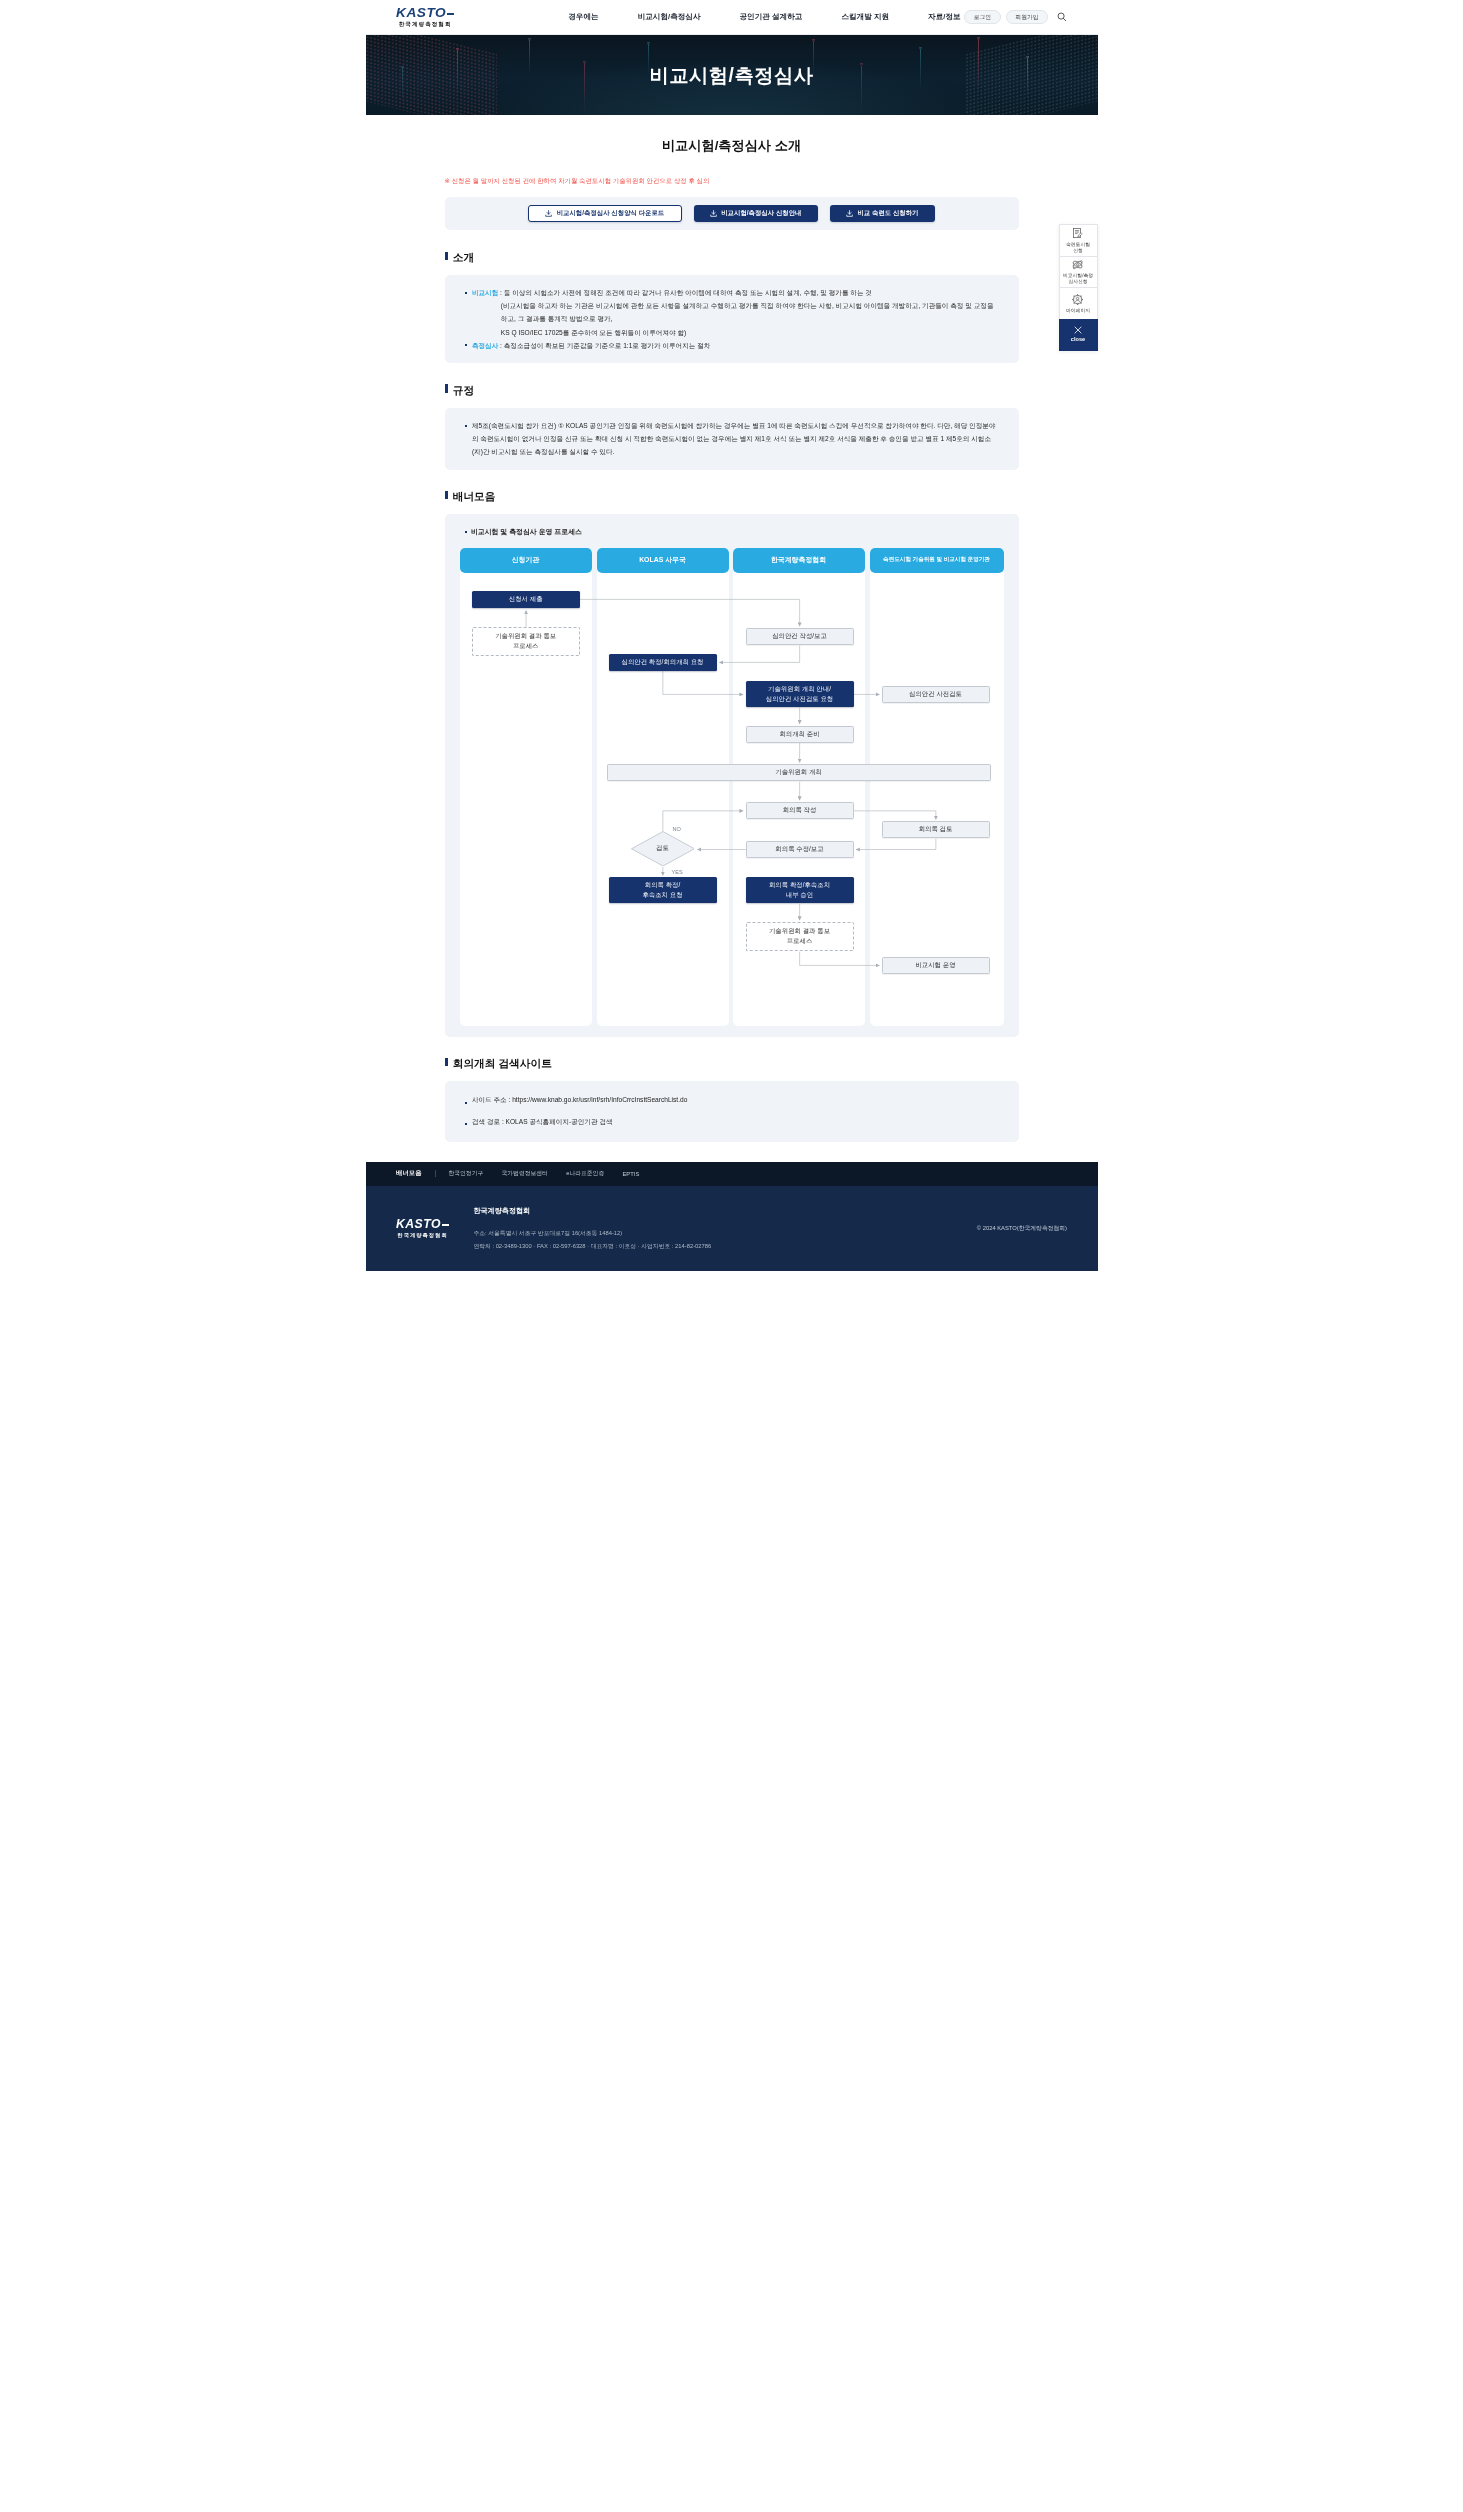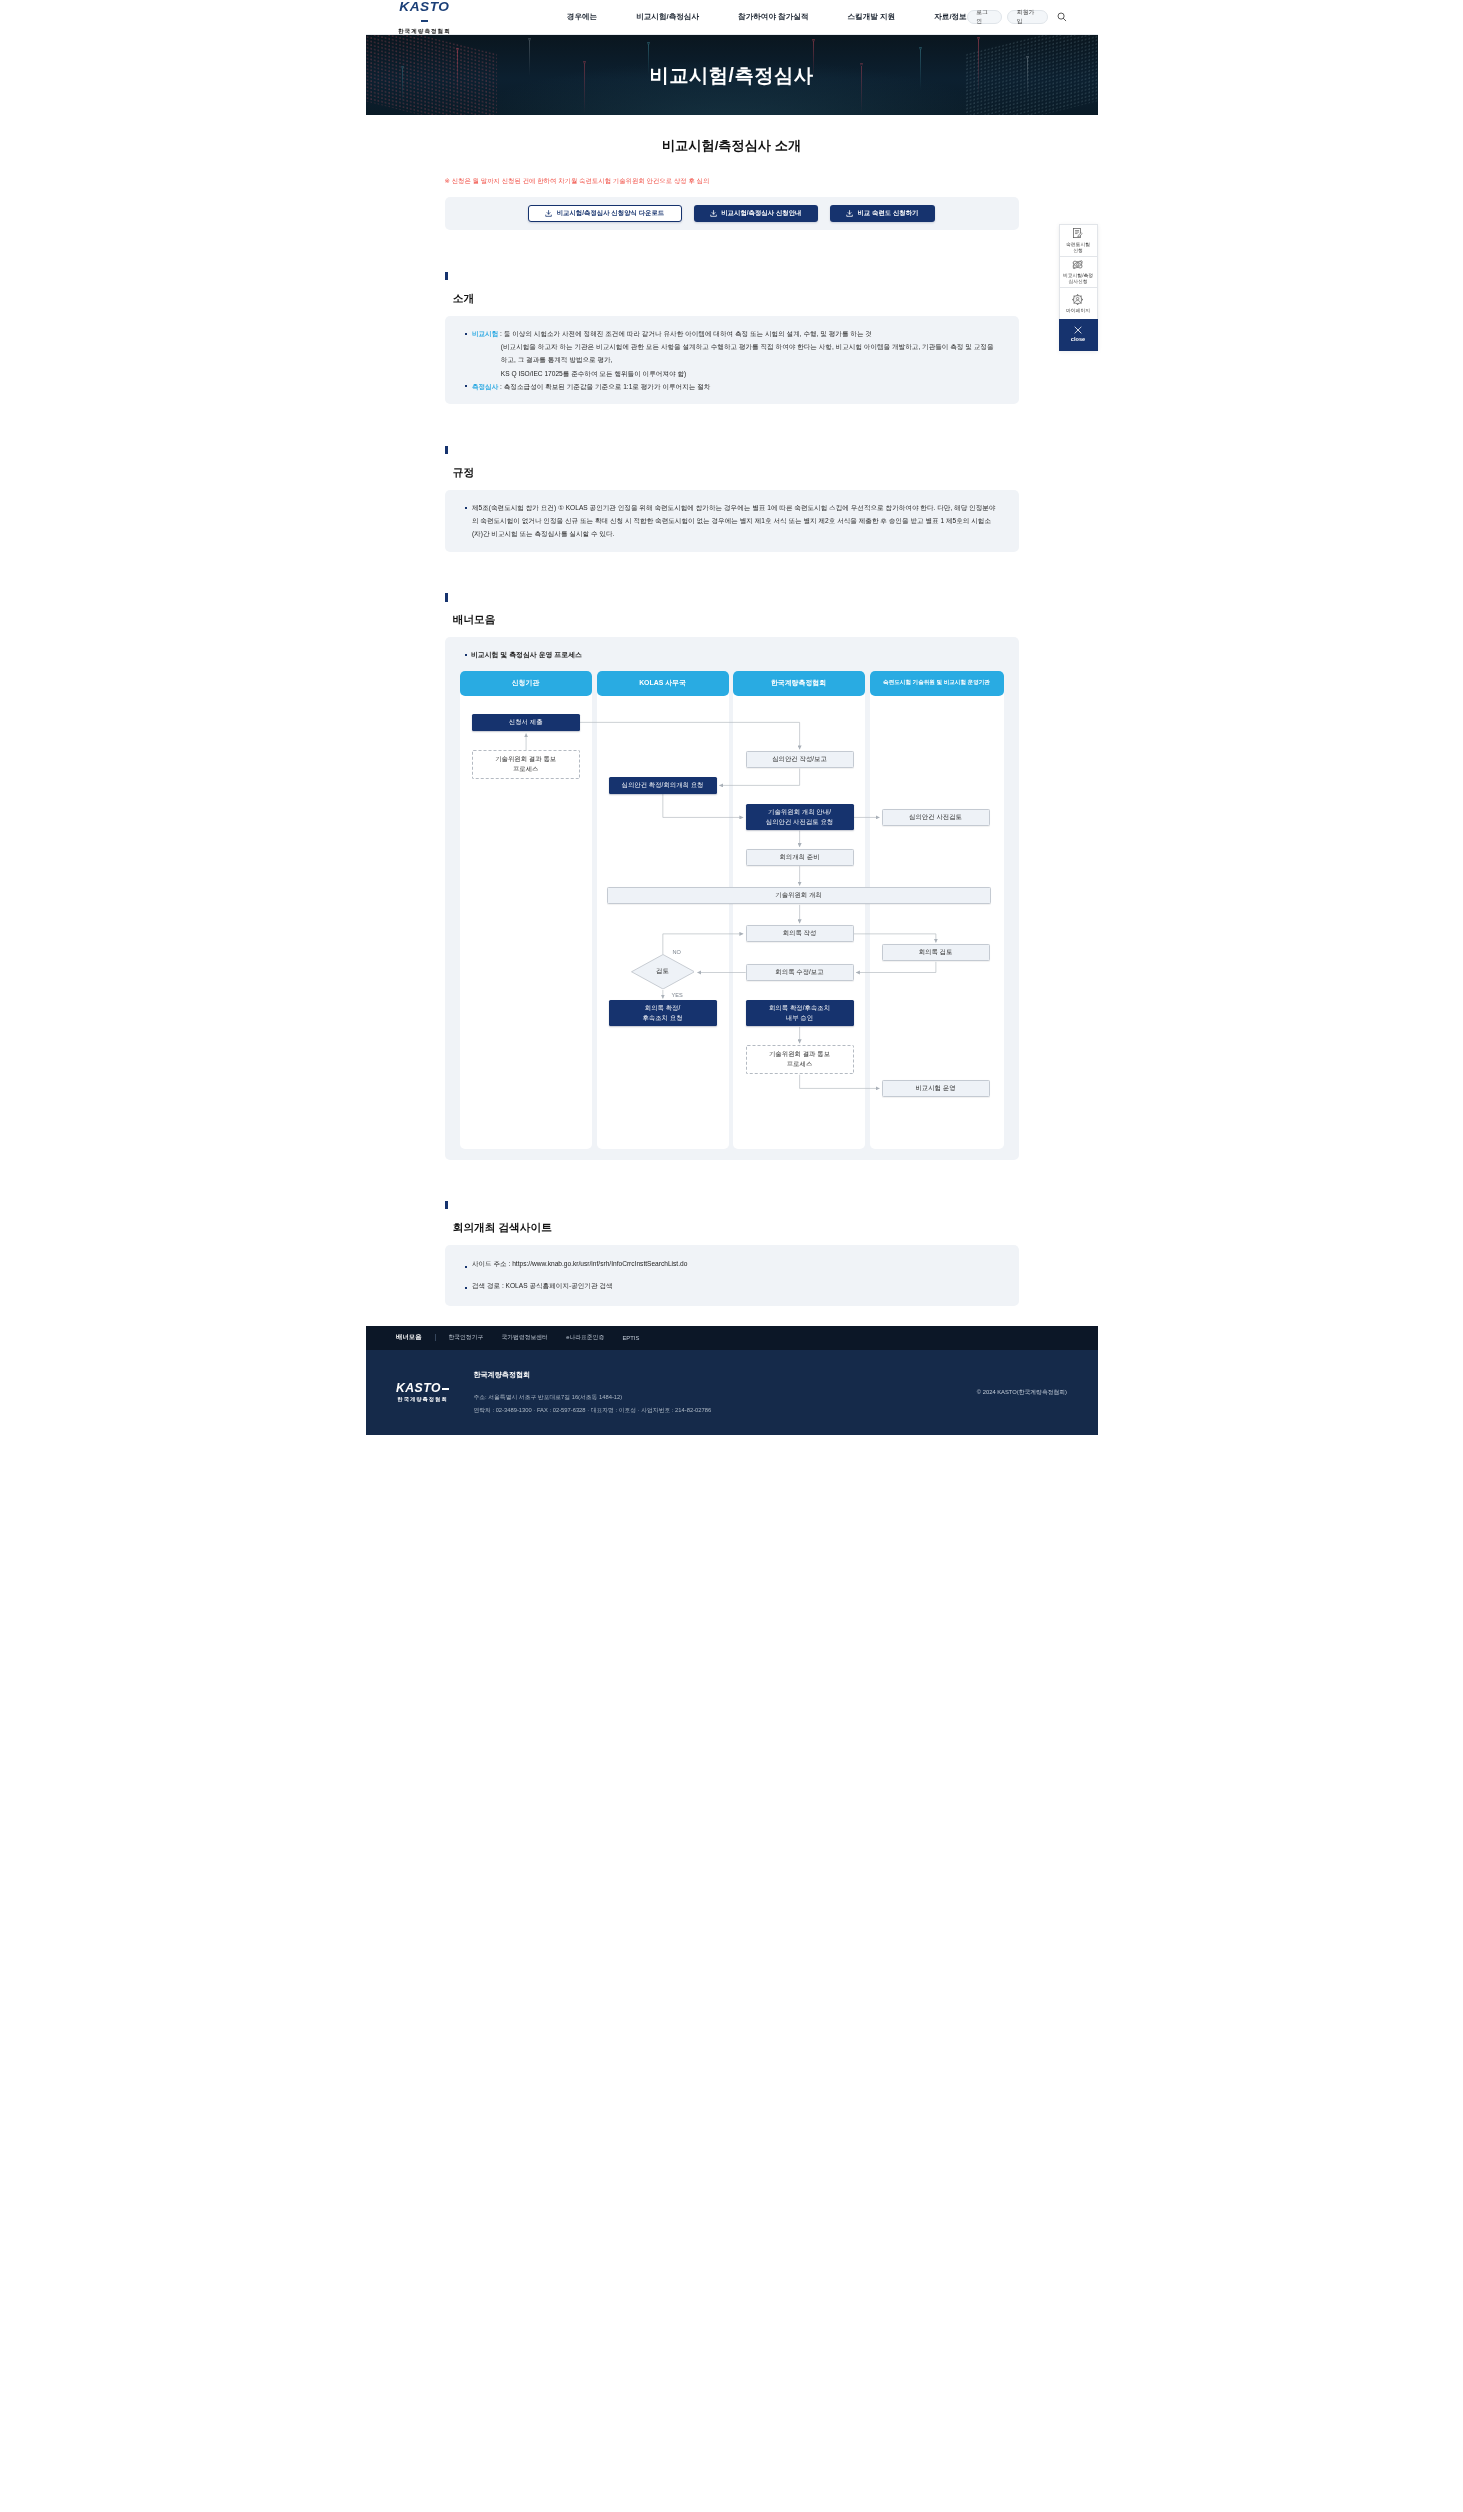--- a/index.html
+++ b/index.html
@@ -44,21 +44,21 @@
   .btn-panel { margin-top:11.2px; padding:8.1px 0; display:flex; justify-content:center; gap:12.2px; }
   .btn { height:17.3px; padding:0 16.3px; display:flex; align-items:center; gap:4.1px; border-radius:3px;
     font-size:6.4px; font-weight:700; cursor:pointer; border:none; white-space:nowrap;
     box-shadow:0 1px 2px rgba(20,40,80,.18); }
   .btn.outline { background:#fff; border:0.8px solid #16336e; color:#16336e; }
   .btn.solid { background:#16336e; color:#fff; }
   .dl-icon { display:inline-flex; }
 
   .section-heading { display:flex; align-items:center; gap:4.6px; margin-top:20.3px; }
   .section-heading .sq { width:3.6px; height:8.1px; background:#16336e; margin-top:-4.1px; }
-  .section-heading .txt { font-size:10.7px; font-weight:800; color:#111;margin-top:41px; }
+  .section-heading .txt { font-size:10.7px; font-weight:800; color:#111; }
 
   .text-panel { margin-top:10.2px; padding:11.2px 20.3px; font-size:6.6px; line-height:13.2px; color:#222; }
   .bullet-line { position:relative; padding-left:7.1px; }
   .bullet-line::before { content:""; position:absolute; left:0; top:5.6px; width:2px; height:2px; background:#16336e; }
   .indent { padding-left:36px; }
   .term { color:#2da9e2; font-weight:700; }
 
   
   .flow-panel { margin-top:10.2px; padding:13.2px 0 7.1px; }
   .flow-subtitle { position:relative; margin-left:20.3px; padding-left:6.1px; font-size:6.9px; font-weight:600; color:#222; }
@@ -113,21 +113,21 @@
 <div class="page">
 
   <div class="header">
     <div class="logo">
       <div class="logo-main"><span>KASTO</span><span class="logo-dash"></span></div>
       <div class="logo-sub">한국계량측정협회</div>
     </div>
     <div class="nav">
       <div class="nav-item">경우에는</div>
       <div class="nav-item">비교시험/측정심사</div>
-      <div class="nav-item">참가하여야 참가실적</div>
+      <div class="nav-item">공인기관 설계하고</div>
       <div class="nav-item">스킬개발 지원</div>
       <div class="nav-item">자료/정보</div>
     </div>
     <div class="auth">
       <div class="pill">로그인</div>
       <div class="pill">회원가입</div>
       <div class="search-btn">
         <svg width="9.7" height="9.7" viewBox="0 0 19 19" fill="none">
             <circle cx="8" cy="8" r="6" stroke="#333" stroke-width="1.6"></circle>
             <line x1="12.6" y1="12.6" x2="17.2" y2="17.2" stroke="#333" stroke-width="1.6" stroke-linecap="round"></line>

